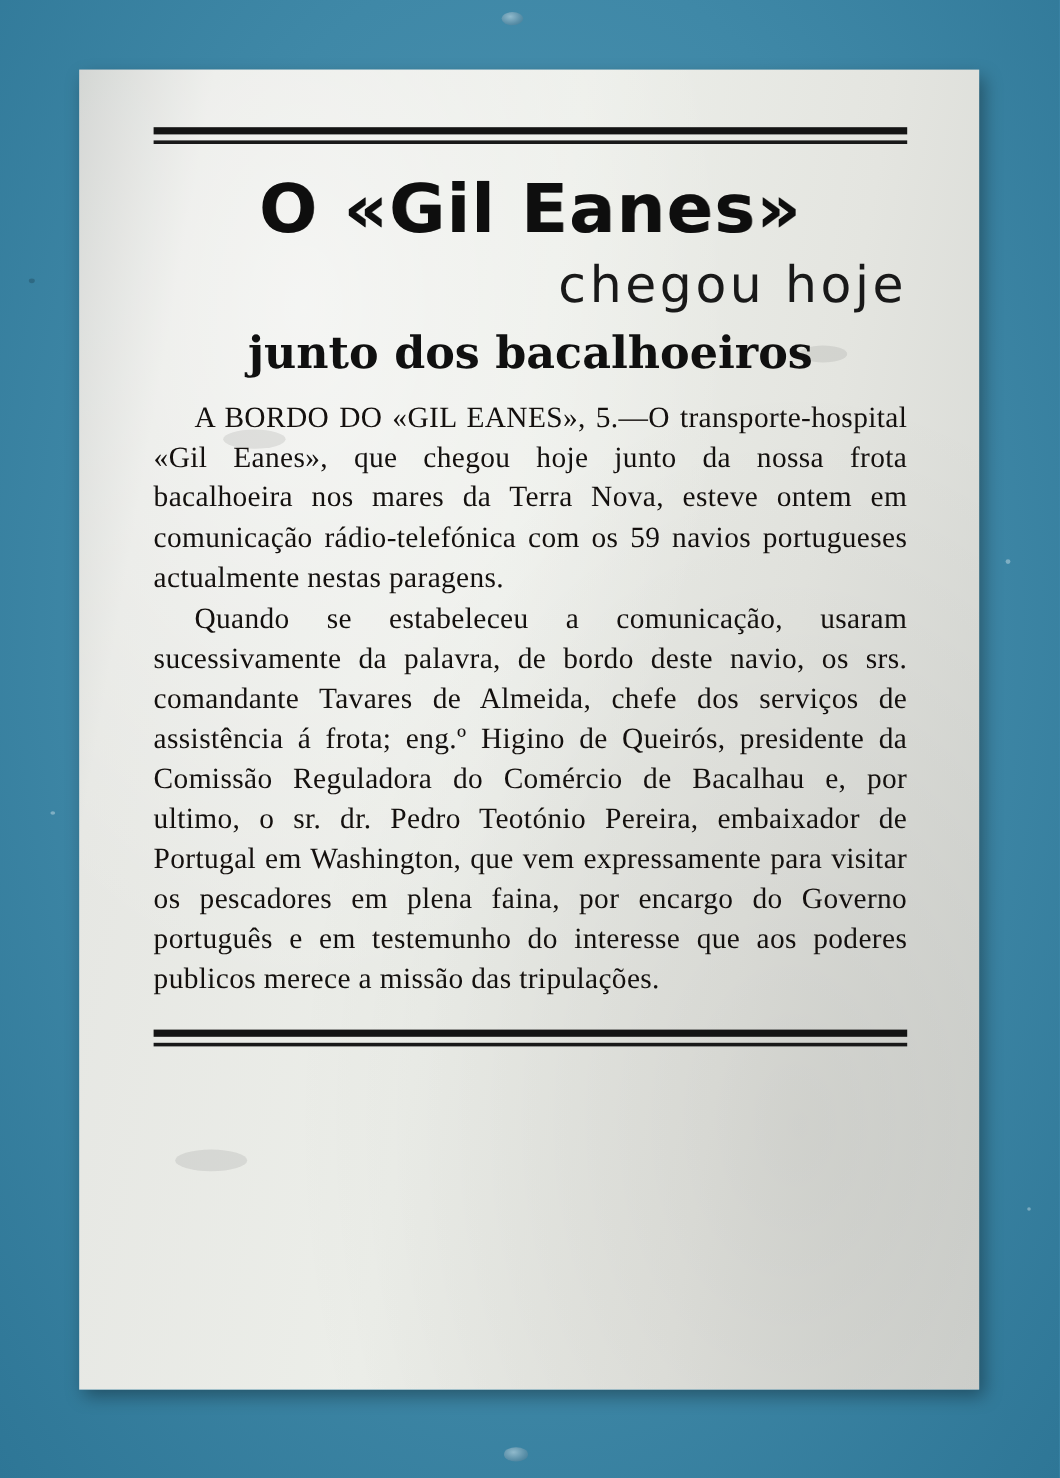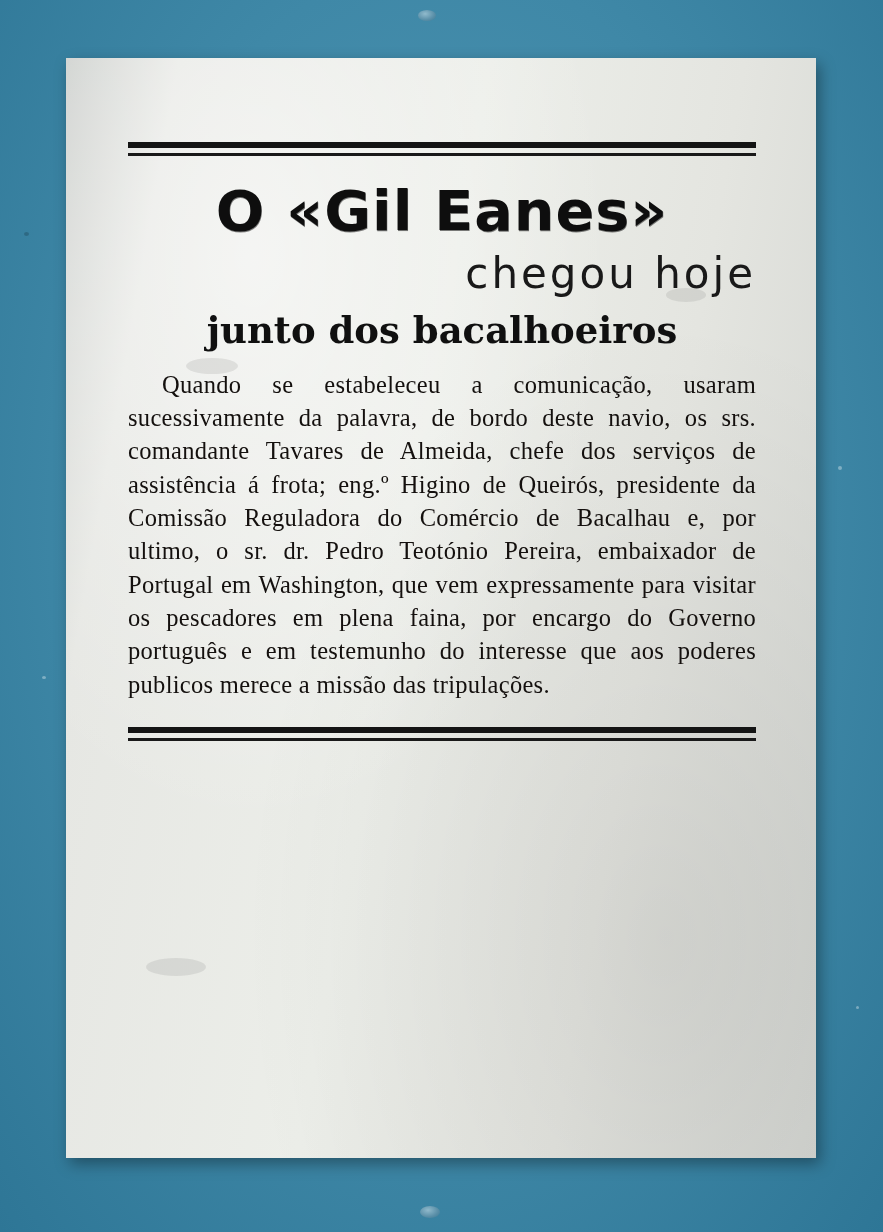--- a/index.html
+++ b/index.html
@@ -66,21 +66,20 @@
       radial-gradient(ellipse at 25% 18%, rgba(255,255,255,0.55) 0%, rgba(255,255,255,0) 45%),
       radial-gradient(ellipse at 80% 80%, rgba(0,0,0,0.07) 0%, rgba(0,0,0,0) 50%);
     pointer-events: none;
   }
 
   #content {
     position: absolute;
     left: 62px;
     top: 48px;
     width: 628px;
-    margin-top: 36px;
   }
 
   
   .rule-top, .rule-bottom {
     width: 100%;
   }
   .rule-thick {
     height: 6px;
     background: #141414;
   }
@@ -176,20 +175,21 @@
       <div class="rule-thick"></div>
       <div class="rule-gap"></div>
       <div class="rule-thin"></div>
     </div>
 
     <h1 id="headline-main">O «Gil Eanes»</h1>
     <h2 id="headline-sub">chegou hoje</h2>
     <h2 id="headline-third">junto dos bacalhoeiros</h2>
 
     <div id="body-copy">
+      <p>A BORDO DO «GIL EANES», 5.—O transporte-hospital «Gil Eanes», que chegou hoje junto da nossa frota bacalhoeira nos mares da Terra Nova, esteve ontem em comunicação rádio-telefónica com os 59 navios portugueses actualmente nestas paragens.</p>
       <p>Quando se estabeleceu a comunicação, usaram sucessivamente da palavra, de bordo deste navio, os srs. comandante Tavares de Almeida, chefe dos serviços de assistência á frota; eng.º Higino de Queirós, presidente da Comissão Reguladora do Comércio de Bacalhau e, por ultimo, o sr. dr. Pedro Teotónio Pereira, embaixador de Portugal em Washington, que vem expressamente para visitar os pescadores em plena faina, por encargo do Governo português e em testemunho do interesse que aos poderes publicos merece a missão das tripulações.</p>
     </div>
 
     <div class="rule-bottom">
       <div class="rule-thick"></div>
       <div class="rule-gap"></div>
       <div class="rule-thin"></div>
     </div>
 
   </div>

